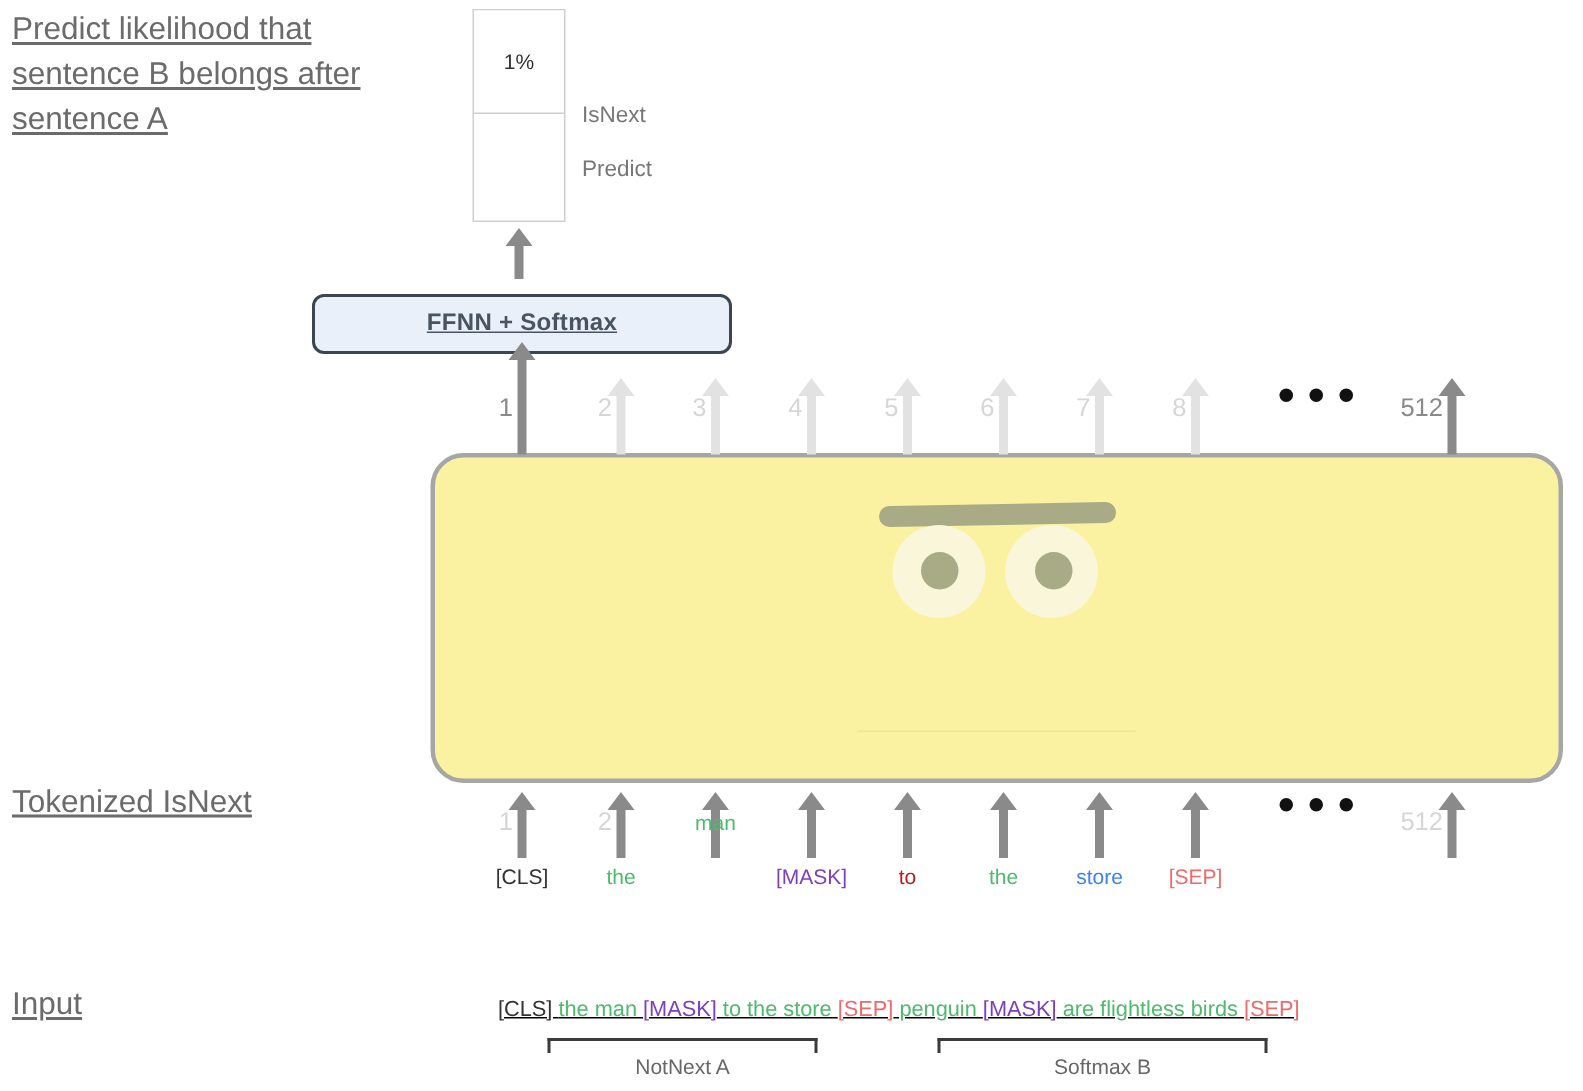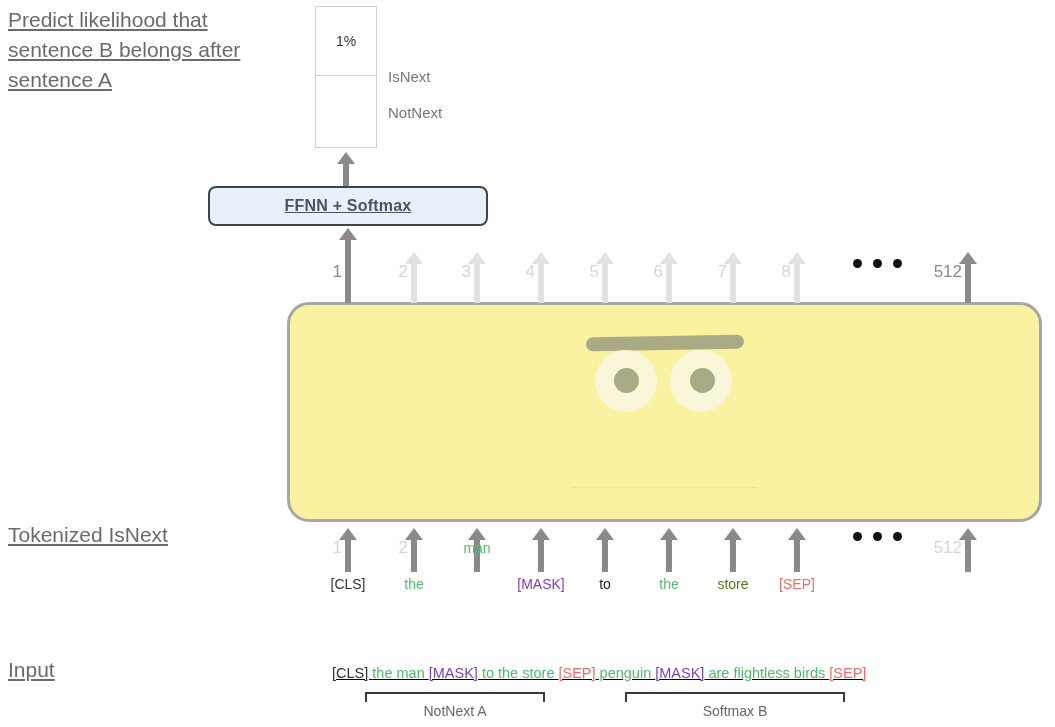--- a/index.html
+++ b/index.html
@@ -78,21 +78,21 @@
     font-size: 15px;
     color: #777777;
     white-space: nowrap;
   }
   #legend-isnext { left: 388px; top: 32px; margin-top: 36px; }
   #legend-notnext { left: 388px; top: 104px; }
 
   
   #ffnn-box {
     left: 208px;
-    top: 186px;
+    top: 196px;
     width: 280px;
     height: 40px;
     background: #e9f0fa;
     border: 2px solid #3b4651;
     border-radius: 8px;
     box-sizing: border-box;
     display: flex;
     align-items: center;
     justify-content: center;
     font-size: 16px;
@@ -231,21 +231,21 @@
 <body>
 
 <div class="abs" id="predict-text">Predict likelihood that sentence B belongs after sentence A</div>
 <div class="abs" id="tokenized-input-label">Tokenized IsNext</div>
 <div class="abs" id="input-label">Input</div>
 
 <div class="abs" id="prob-box">
   <div class="prob-cell" id="prob-cell-isnext">1%</div>
 </div>
 <div class="prob-legend" id="legend-isnext">IsNext</div>
-<div class="prob-legend" id="legend-notnext">NotNext</div>
+<div class="prob-legend" id="legend-notnext">Predict</div>
 
 <div class="abs" id="ffnn-box">FFNN + Softmax</div>
 
 <div class="abs" id="bert-box"></div>
 
 <div class="abs" id="bert-mascot">
   <div id="bert-brow"></div>
   <div class="bert-eye" id="bert-eye-left"></div>
   <div class="bert-eye" id="bert-eye-right"></div>
   <div class="bert-pupil" id="bert-pupil-left"></div>
@@ -327,31 +327,31 @@
     <div class="token-label" style="left: 477px; top: 540px; color: rgb(77, 187, 108);">man</div>
     <div class="arrow" style="left: 531px; top: 528px; width: 20px; height: 44px;">
       <div class="head" style="border-bottom: 12px solid rgb(138, 138, 138);"></div>
       <div class="shaft" style="top: 10px; height: 34px; background: rgb(138, 138, 138);"></div>
     </div>
     <div class="token-label" style="left: 541px; top: 576px; color: rgb(123, 63, 191);">[MASK]</div>
     <div class="arrow" style="left: 595px; top: 528px; width: 20px; height: 44px;">
       <div class="head" style="border-bottom: 12px solid rgb(138, 138, 138);"></div>
       <div class="shaft" style="top: 10px; height: 34px; background: rgb(138, 138, 138);"></div>
     </div>
-    <div class="token-label" style="left: 605px; top: 576px; color: #0f172a;">to</div>
+    <div class="token-label" style="left: 605px; top: 576px; color: #b91c1c;">to</div>
     <div class="arrow" style="left: 659px; top: 528px; width: 20px; height: 44px;">
       <div class="head" style="border-bottom: 12px solid rgb(138, 138, 138);"></div>
       <div class="shaft" style="top: 10px; height: 34px; background: rgb(138, 138, 138);"></div>
     </div>
     <div class="token-label" style="left: 669px; top: 576px; color: rgb(77, 187, 108);">the</div>
     <div class="arrow" style="left: 723px; top: 528px; width: 20px; height: 44px;">
       <div class="head" style="border-bottom: 12px solid rgb(138, 138, 138);"></div>
       <div class="shaft" style="top: 10px; height: 34px; background: rgb(138, 138, 138);"></div>
     </div>
-    <div class="token-label" style="left: 733px; top: 576px; color: #4d7c0f;">store</div>
+    <div class="token-label" style="left: 733px; top: 576px; color: #3b82f6;">store</div>
     <div class="arrow" style="left: 787px; top: 528px; width: 20px; height: 44px;">
       <div class="head" style="border-bottom: 12px solid rgb(138, 138, 138);"></div>
       <div class="shaft" style="top: 10px; height: 34px; background: rgb(138, 138, 138);"></div>
     </div>
     <div class="token-label" style="left: 797px; top: 576px; color: rgb(239, 107, 107);">[SEP]</div>
     <div class="arrow" style="left: 958px; top: 528px; width: 20px; height: 44px;">
       <div class="head" style="border-bottom: 12px solid rgb(138, 138, 138);"></div>
       <div class="shaft" style="top: 10px; height: 34px; background: rgb(138, 138, 138);"></div>
     </div>
     <div class="idx-label" style="left: 910px; top: 538px; width: 52px; color: rgb(214, 214, 214);">512</div>

